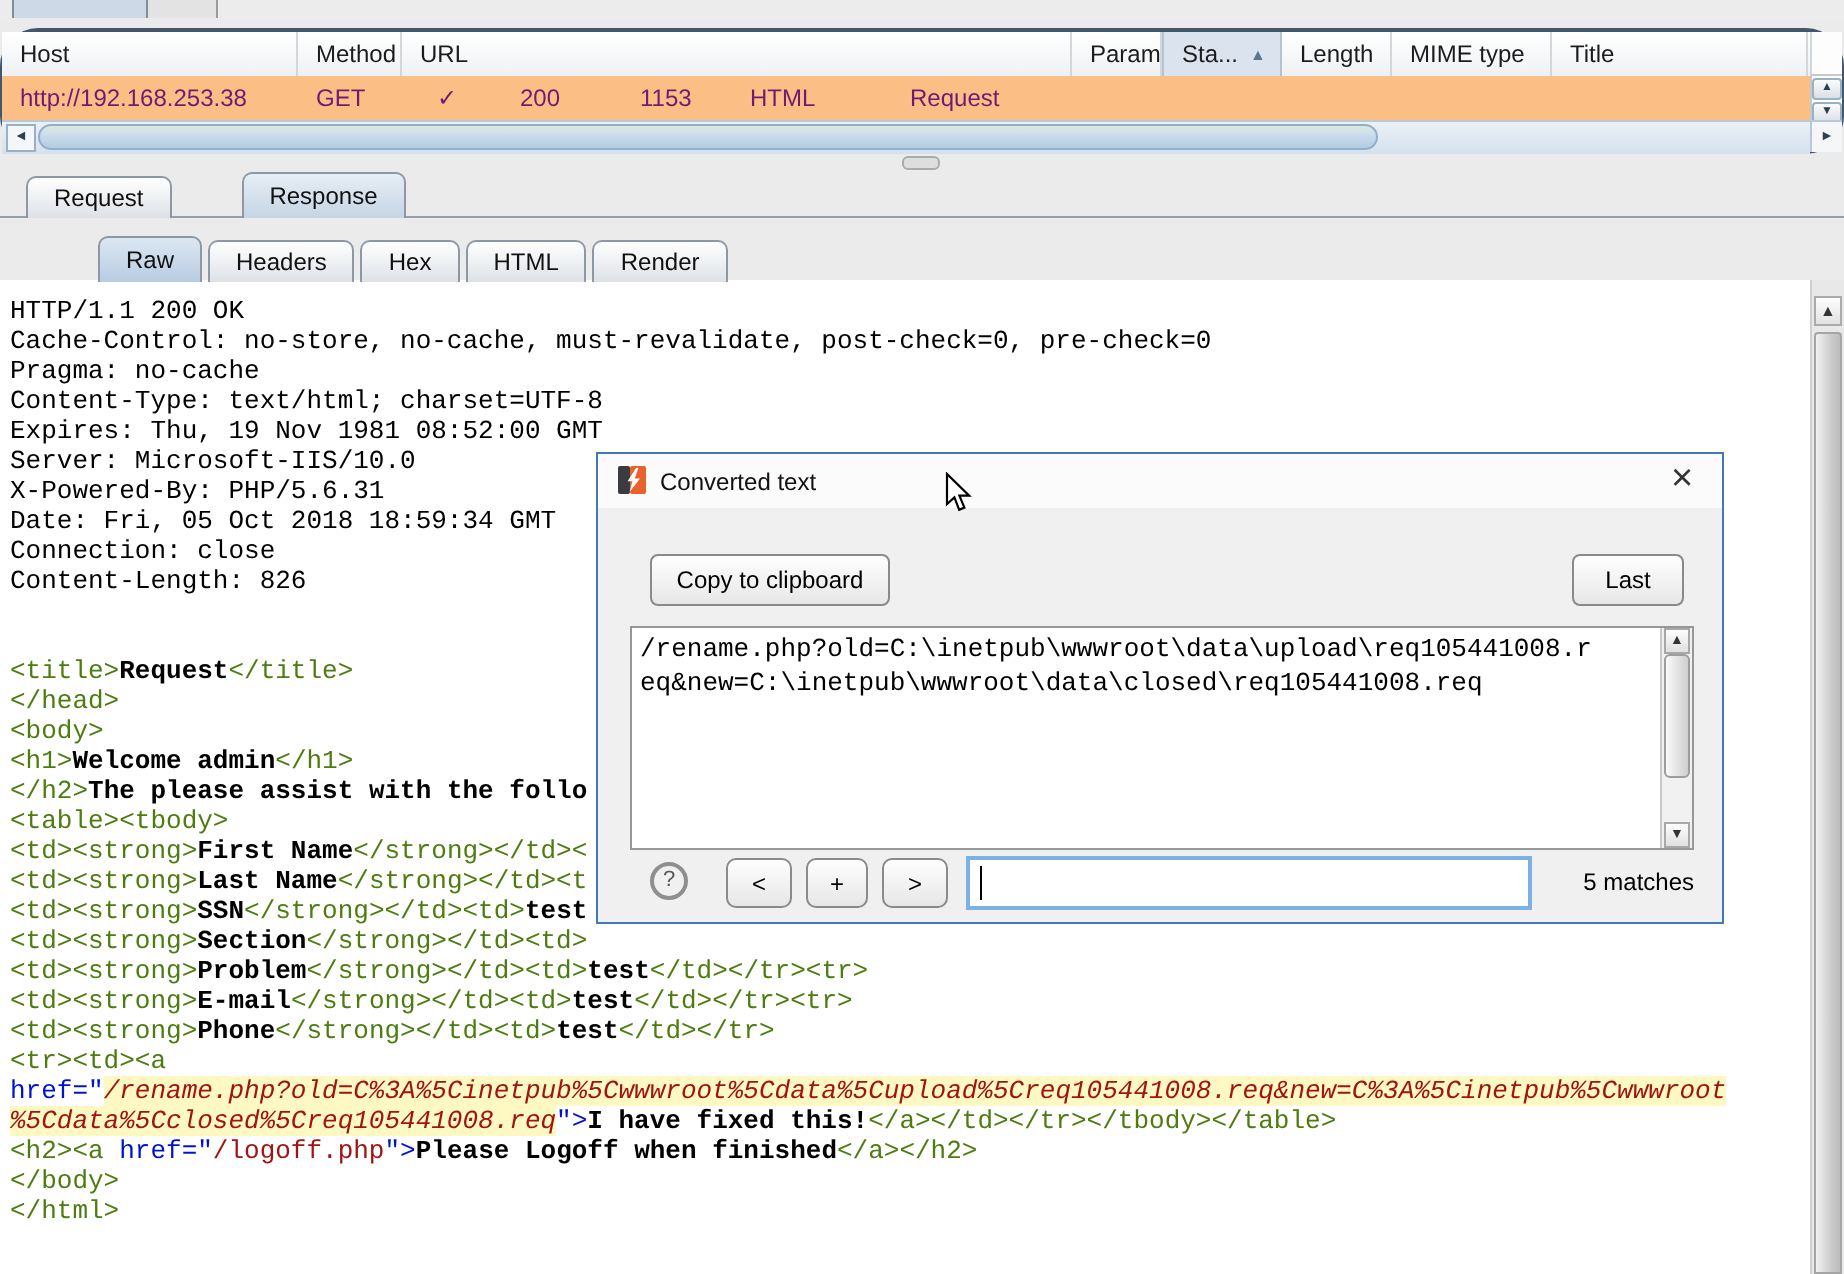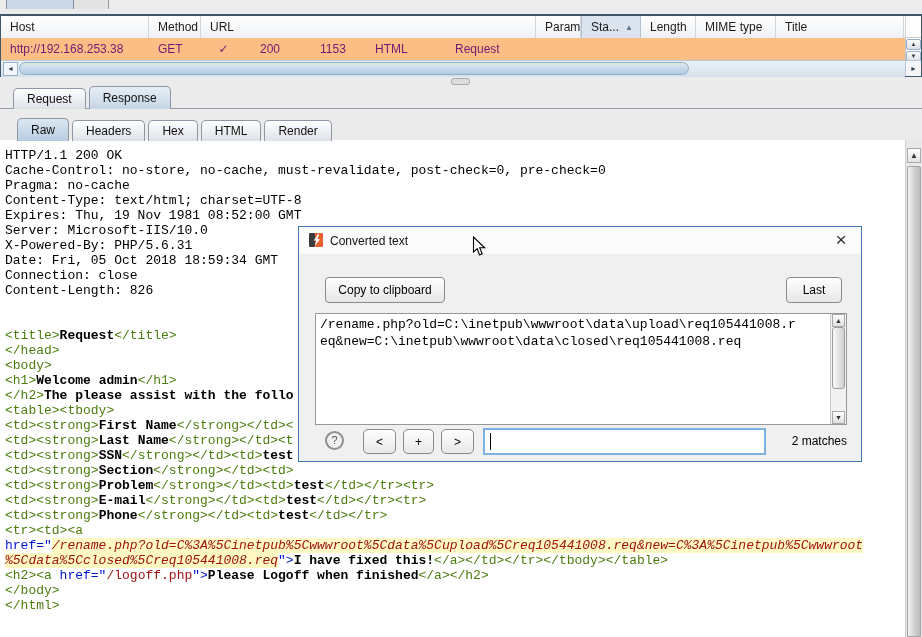--- a/index.html
+++ b/index.html
@@ -9,21 +9,21 @@
     font-family:"Liberation Sans","DejaVu Sans",sans-serif;
     font-size:12px;color:#000;
   }
   
   #top-strip{position:absolute;left:0;top:0;width:922px;height:9px;background:#ececec;}
   #top-strip .stub1{position:absolute;left:6px;top:0;width:66px;height:9px;background:#cdd9e6;border-left:1px solid #7e8fa0;border-right:1px solid #7e8fa0;}
   #top-strip .stub2{position:absolute;left:74px;top:0;width:34px;height:9px;background:#e3e3e3;border-right:1px solid #9a9a9a;}
   
   #msg-table{position:absolute;left:0;top:14px;width:922px;height:63px;background:#fff;
     border-top:2px solid #42566c;border-bottom:1px solid #42566c;
-    border-left:1px solid #42566c;border-right:1px solid #42566c;box-sizing:border-box;}
+    border-left:1px solid #42566c;border-right:1px solid #42566c;box-sizing:border-box;border-radius:19px;}
   #thead{position:absolute;left:0;top:0;height:22px;display:flex;width:904px;
     background:linear-gradient(#ffffff,#eef1f4);border-bottom:1px solid #c3c9cf;}
   .th{box-sizing:border-box;border-right:1px solid #d2d7dc;padding-left:9px;line-height:21px;
     font-size:12px;color:#1c1c1c;white-space:nowrap;overflow:hidden;display:flex;align-items:center;}
   .th-sorted{background:#dbe4ee;border-left:1px solid #b5c2d0;border-right:1px solid #b5c2d0;}
   .sort-arrow{font-size:8px;color:#5d7term;color:#5d7690;margin-left:6px;}
   #trow{position:absolute;left:0;top:22px;height:22px;display:flex;width:904px;background:#fbbe84;}
   .td{box-sizing:border-box;padding-left:9px;line-height:22px;font-size:12px;color:#701a75;
     white-space:nowrap;overflow:hidden;}
   .td-center{text-align:center;padding-left:0;}
@@ -46,21 +46,21 @@
   #splitter{position:absolute;left:451px;top:78px;width:19px;height:7px;background:#dedede;
     border:1px solid #ababab;border-radius:3px;box-sizing:border-box;}
   
   .tabbar{position:absolute;left:0;width:922px;display:flex;align-items:flex-end;gap:3px;box-sizing:border-box;
     border-bottom:1px solid #96a0ac;}
   #main-tabs{top:85px;height:24px;padding-left:13px;}
   #sub-tabs{top:113px;height:28px;padding-left:17px;}
   .tab{height:20px;line-height:20px;padding:0 13px;border:1px solid #8e98a4;border-bottom:none;
     border-radius:5px 5px 0 0;background:linear-gradient(#ffffff,#dde1e6);font-size:12px;color:#111;
     position:relative;top:1px;z-index:1;}
-  .tab.selected{background:linear-gradient(#e6eef6,#c5d5e4);height:22px;line-height:22px;z-index:2;}
+  .tab.selected{background:linear-gradient(#e6eef6,#c5d5e4);height:22px;line-height:22px;z-index:2;margin-left:32px;}
   #sub-tabs .tab.selected{background:linear-gradient(#dce7f2,#b7cce1);}
   
   #response{position:absolute;left:0;top:140px;width:905px;height:497px;background:#fff;overflow:hidden;}
   #response-code{position:absolute;left:5px;top:8px;
     font-family:"Liberation Mono","DejaVu Sans Mono",monospace;font-size:13px;line-height:15px;white-space:pre;}
   .code-line{height:15px;}
   .seg-plain{color:#000;}
   .seg-tag{color:#4d7c0f;}
   .seg-txt{color:#000;font-weight:bold;}
   .seg-attr{color:#0013cc;}
@@ -207,18 +207,18 @@
       <div class="b down">▼</div>
     </div>
   </div>
   <div id="dlg-help">?</div>
   <div id="btn-prev" class="win-btn">&lt;</div>
   <div id="btn-plus" class="win-btn">+</div>
   <div id="btn-next" class="win-btn">&gt;</div>
   <div id="dlg-search">
     <div class="caret"></div>
   </div>
-  <div id="dlg-matches">2 matches</div>
+  <div id="dlg-matches">5 matches</div>
 </div>
 
 <svg id="cursor" width="14" height="21" viewBox="0 0 14 21">
   <path d="M1.5 1 L1.5 16 L5.2 12.7 L7.6 18.9 L10.2 17.8 L7.7 11.8 L12.6 11.8 Z" fill="#ffffff" stroke="#000000" stroke-width="1.1"></path>
 </svg>
 
 </body></html>

